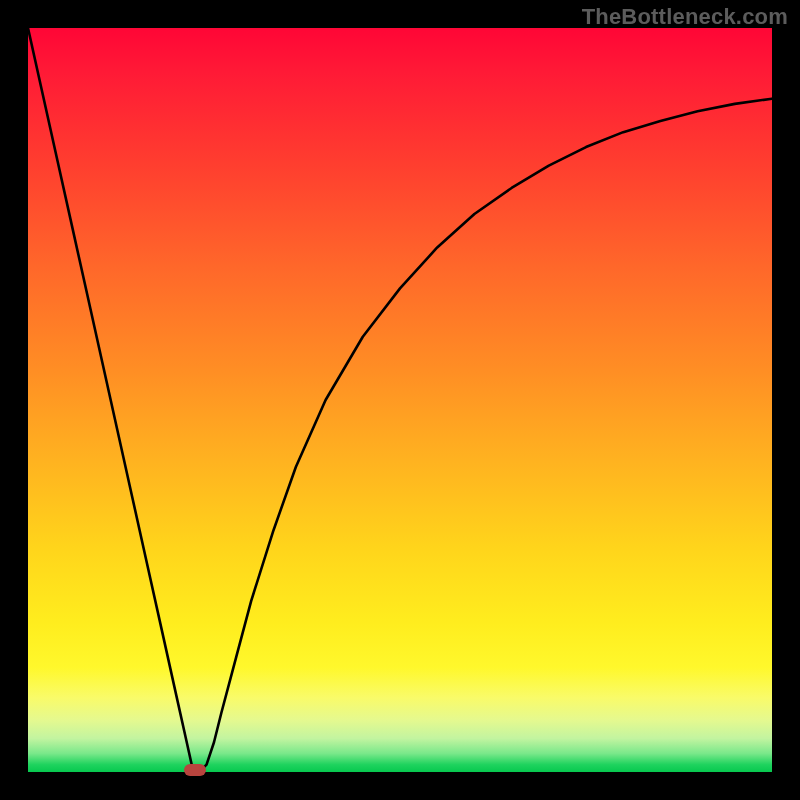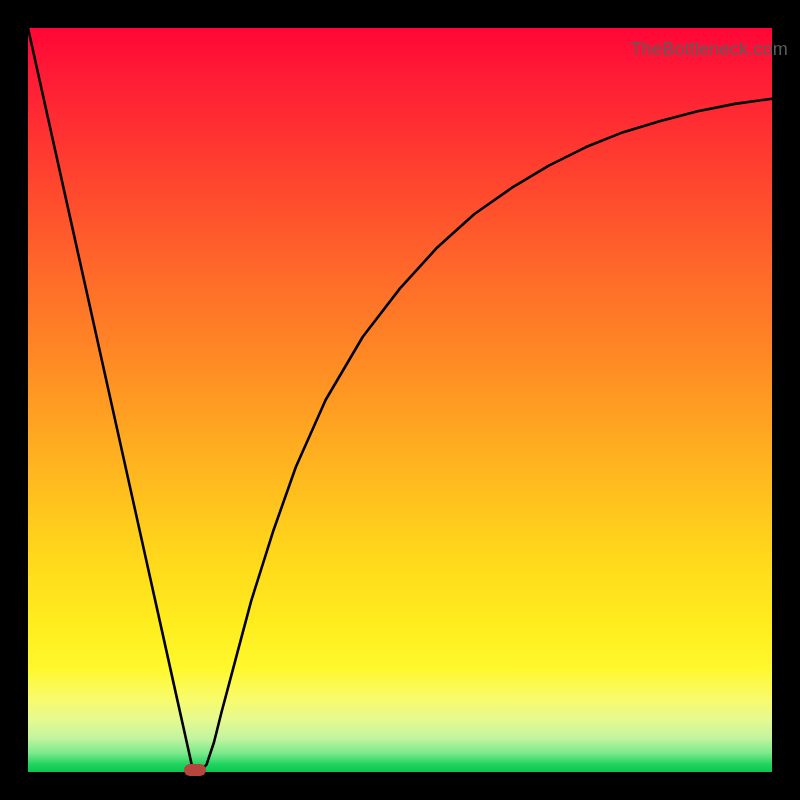--- a/index.html
+++ b/index.html
@@ -47,25 +47,24 @@
     top: 28px;
     width: 744px;
     height: 744px;
     pointer-events: none;
   }
   .watermark {
     position: absolute;
     top: 4px;
     right: 12px;
     color: #5c5c5c;
-    font-size: 18px;
-    font-weight: 400;
+    font-size: 22px;
+    font-weight: 700;
     letter-spacing: 0.2px;
     user-select: none;
-    margin-top: 35px;
   }
   .marker {
     position: absolute;
     background: #b8443e;
     border-radius: 8px;
   }
 </style>
 </head>
 <body>
 

